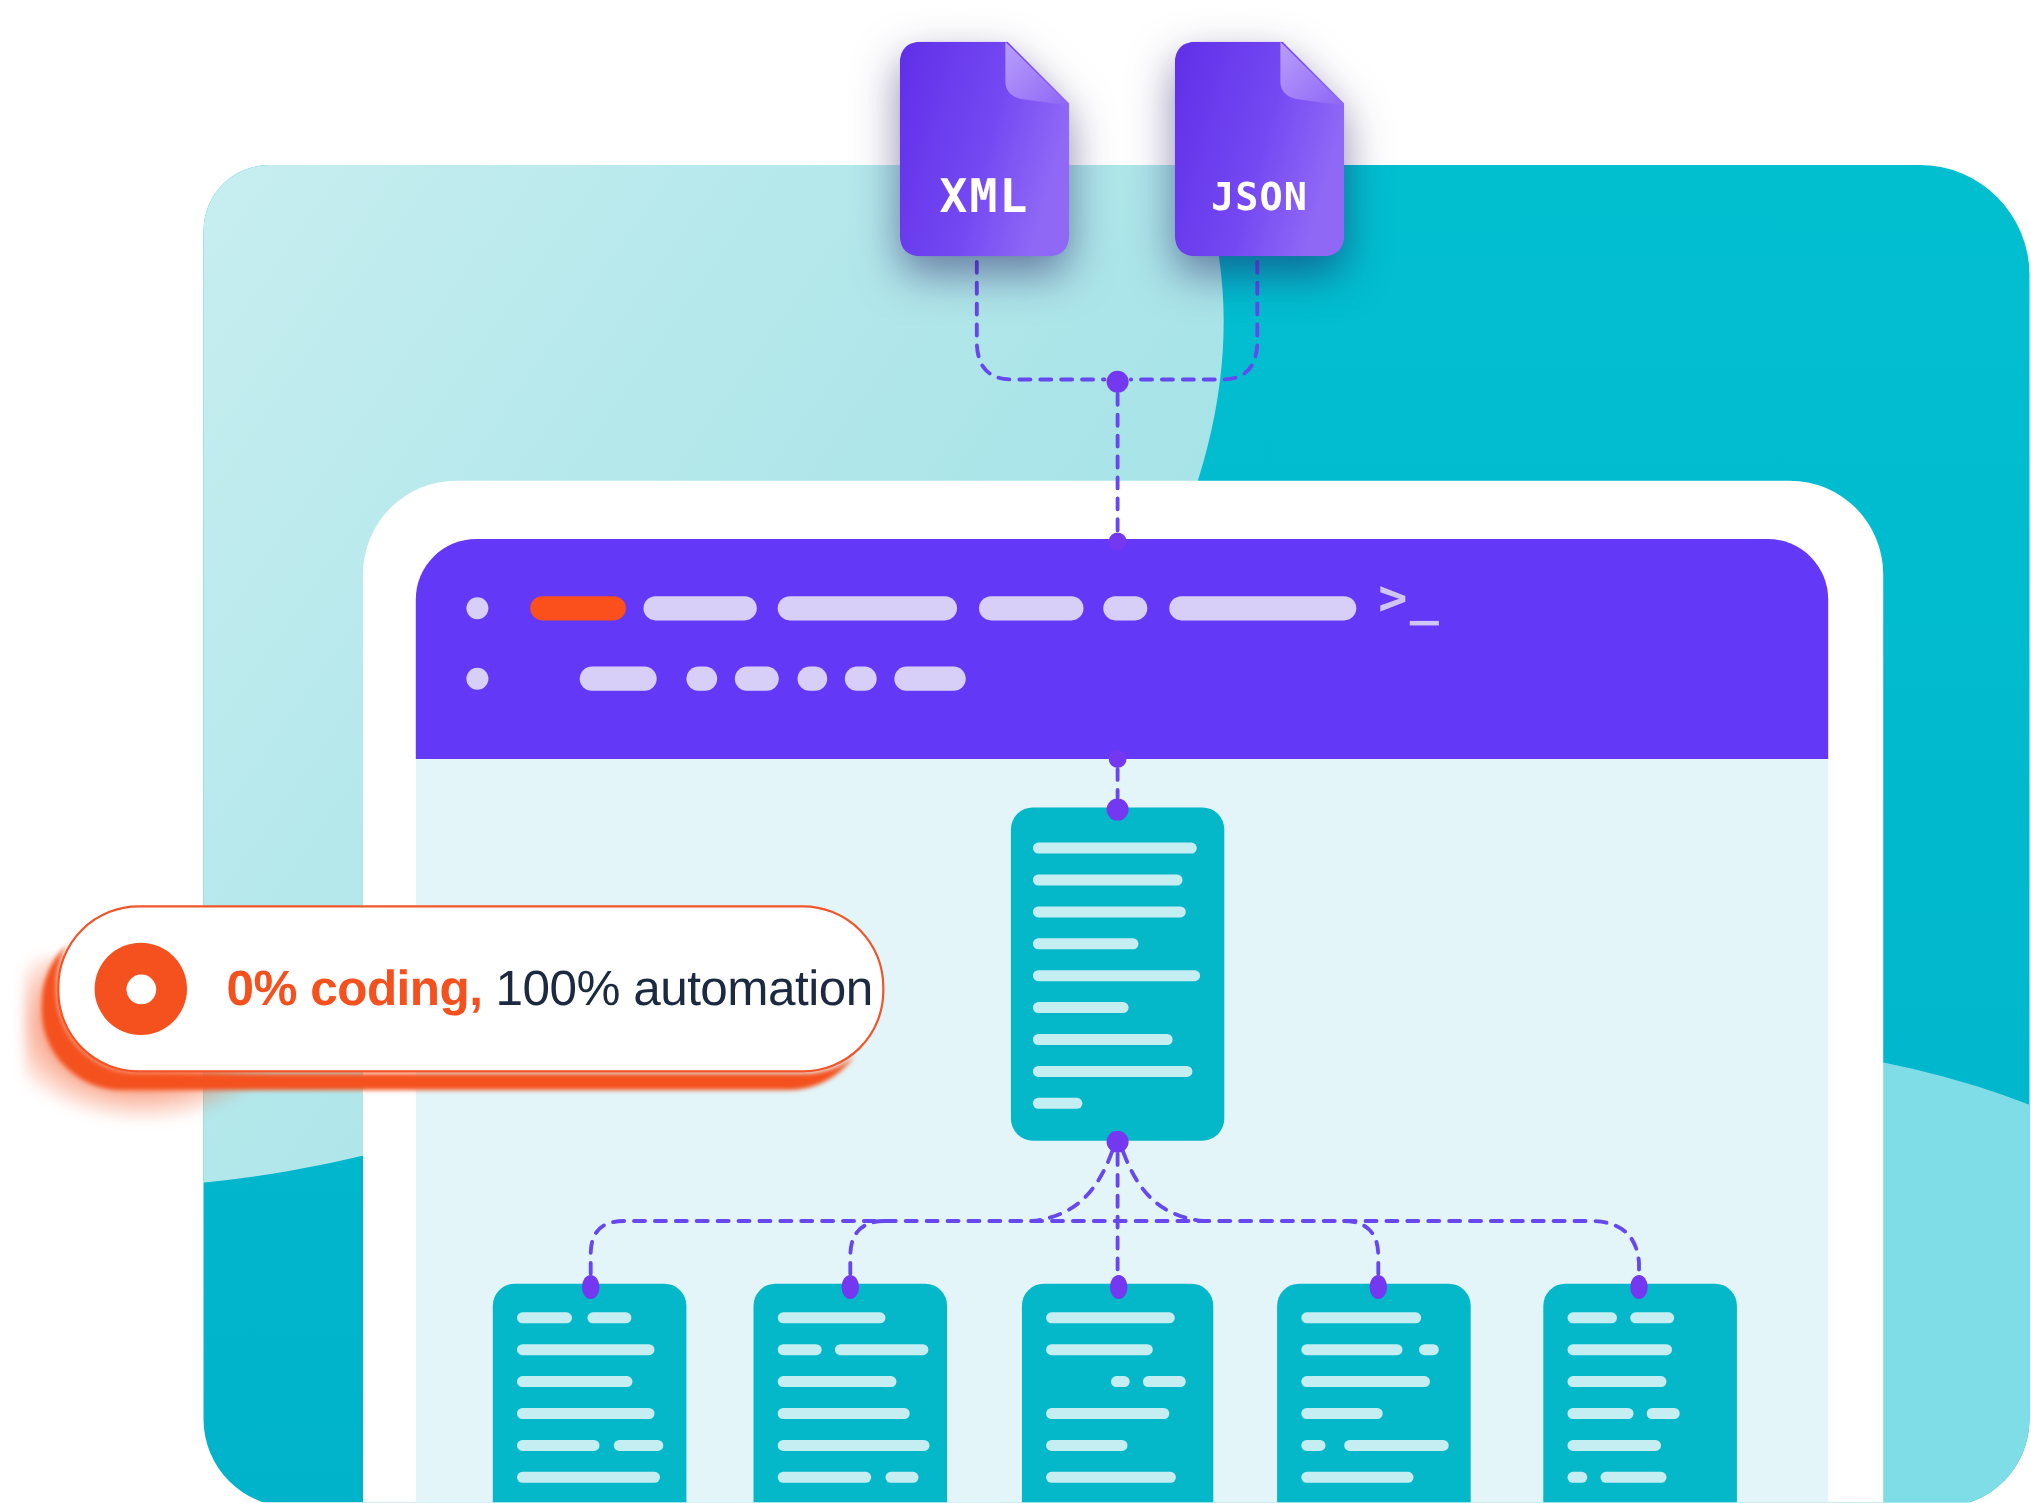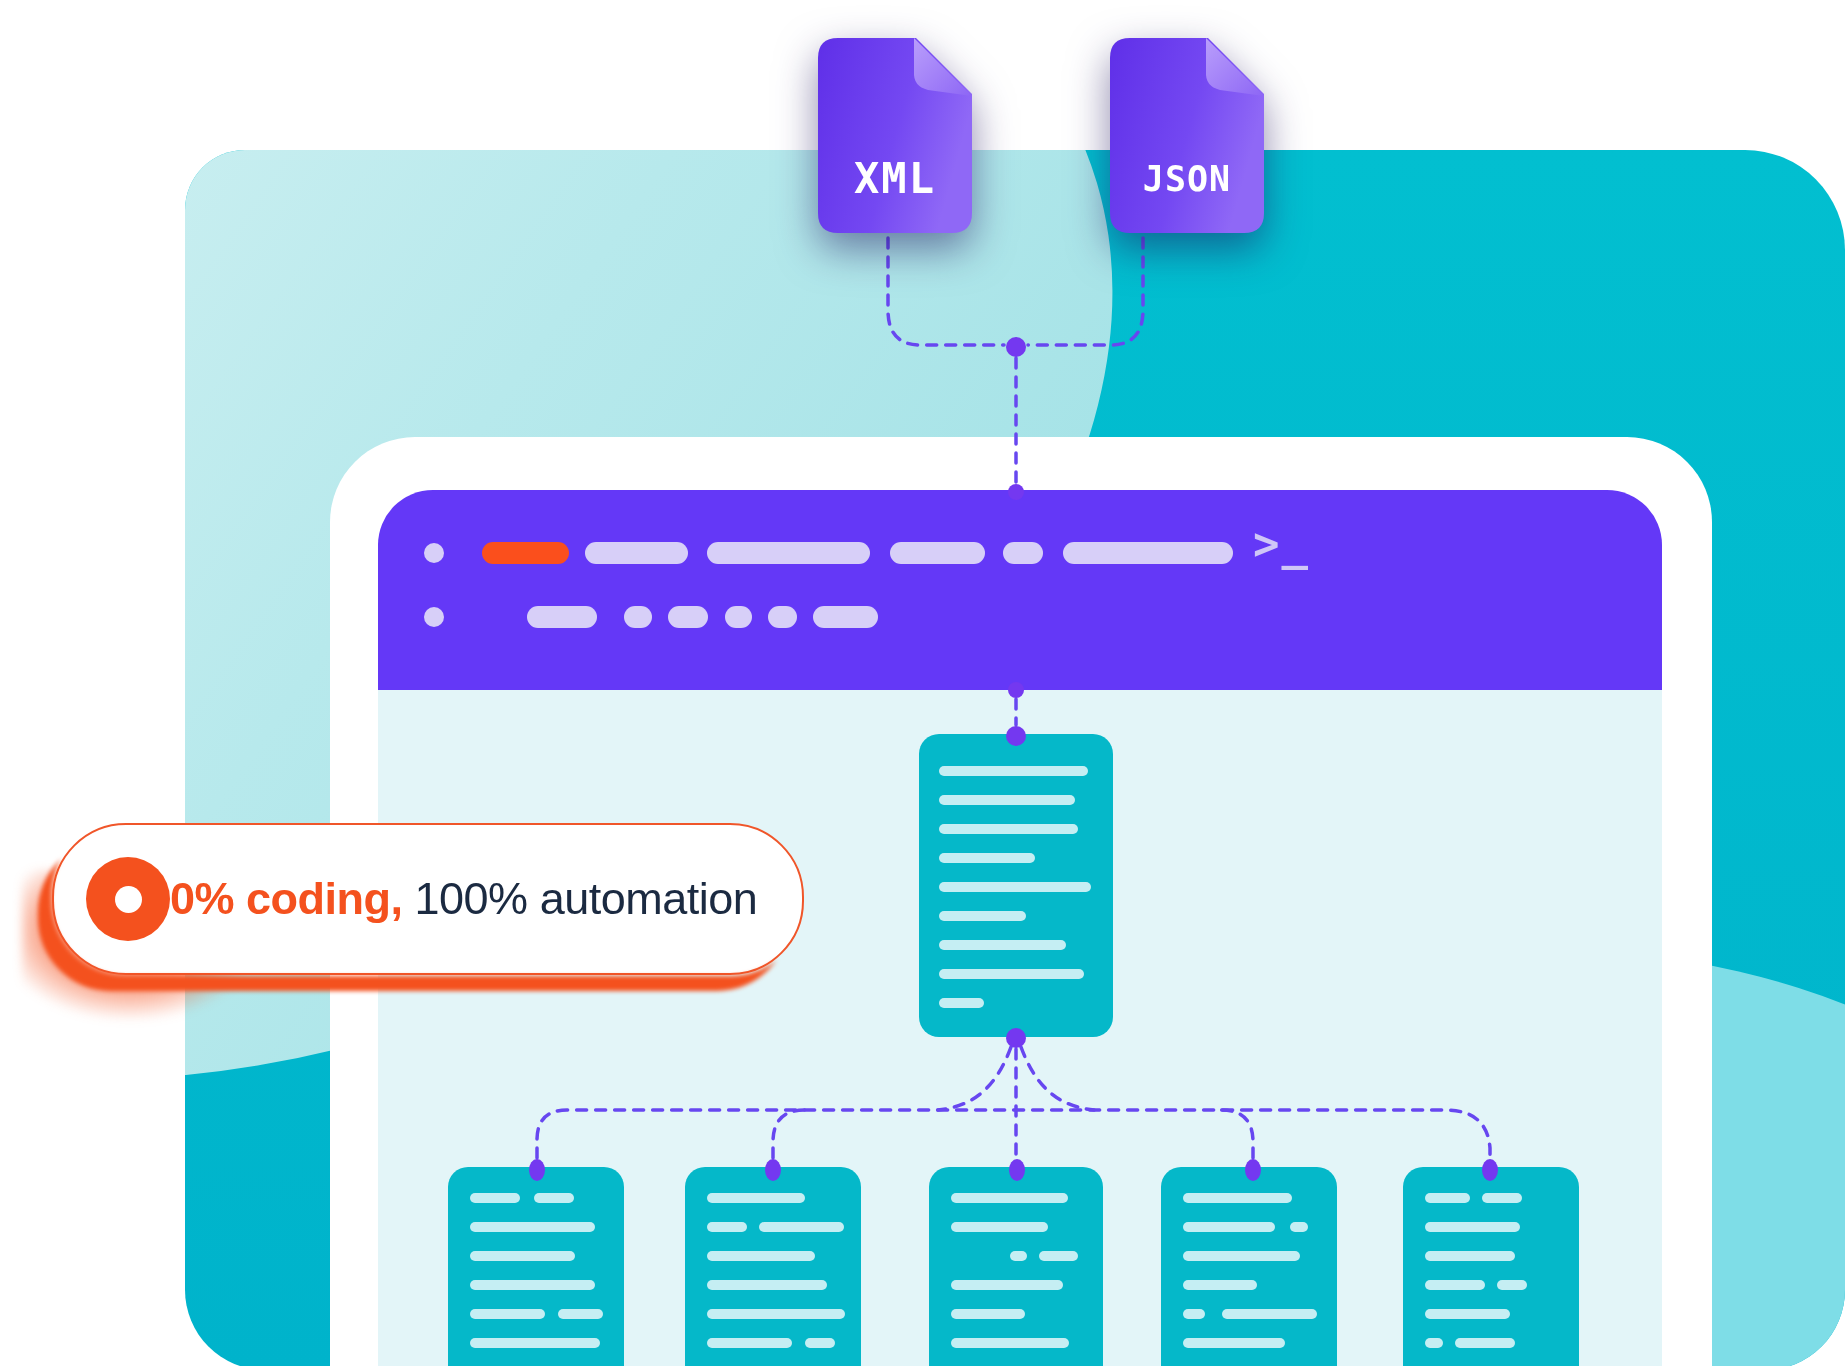--- a/index.html
+++ b/index.html
@@ -42,35 +42,35 @@
   .seg{height:10px;border-radius:5px;background:#c5eef3;flex:0 0 auto;}
 
   
   .connectors{position:absolute;left:0;top:0;width:1846px;height:1366px;pointer-events:none;}
   .dash{fill:none;stroke:#6747f0;stroke-width:3.5px;stroke-dasharray:10 9;stroke-linecap:round;}
   .node{fill:#7438f0;}
 
   
   .file-icon{position:absolute;width:186px;height:195px;
     filter:drop-shadow(0 16px 20px rgba(28,16,90,0.5));}
-  .icon-xml{left:818px;top:38px;} .icon-json{left:1068px;top:38px;margin-left:42px;}
+  .icon-xml{left:818px;top:38px;} .icon-json{left:1068px;top:38px;}
   .file-icon text{font-family:"DejaVu Sans Mono", monospace;font-weight:bold;fill:#ffffff;}
 
   
   .badge{position:absolute;left:52px;top:823px;width:748px;height:148px;border-radius:74px;
     background:#ffffff;border:2px solid #f0562a;display:flex;align-items:center;z-index:9;}
   .badge::before{content:"";position:absolute;inset:-3px;border-radius:inherit;z-index:-1;
     box-shadow:-14px 16px 0 -1px #f4511e;filter:blur(2px);}
   .badge-glow{position:absolute;left:22px;top:870px;width:240px;height:150px;z-index:8;
     background:radial-gradient(ellipse at 45% 40%, rgba(244,81,30,0.95) 0%, rgba(244,81,30,0.55) 45%, rgba(244,81,30,0) 72%);
     filter:blur(5px);}
   .badge-dot{width:84px;height:84px;margin-left:32px;border-radius:50%;background:#f4511e;
     display:flex;align-items:center;justify-content:center;flex:0 0 auto;}
   .badge-dot-hole{width:27px;height:27px;border-radius:50%;background:#ffffff;}
-  .badge-text{font-size:45px;letter-spacing:-0.5px;white-space:nowrap;}
+  .badge-text{margin-left:36px;font-size:45px;letter-spacing:-0.5px;white-space:nowrap;}
   .badge-text .hl{color:#f4511e;font-weight:bold;}
   .badge-text .rest{color:#1b2a41;font-weight:500;}
 </style>
 </head>
 <body>
 
 <div class="stage">
 
   <div class="hero-card">
     <div class="mint-blob"></div>

